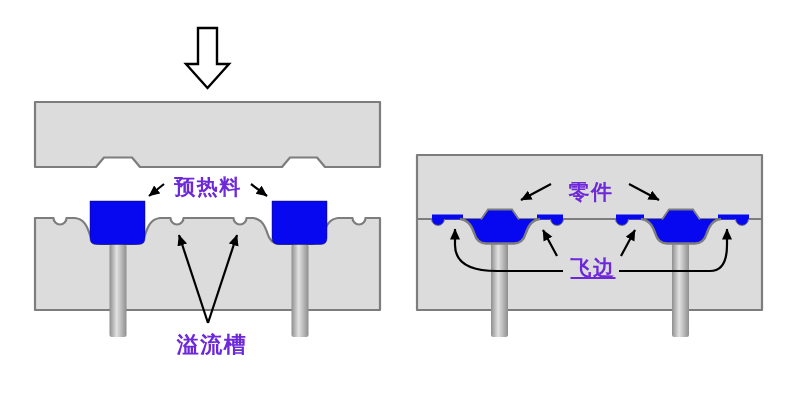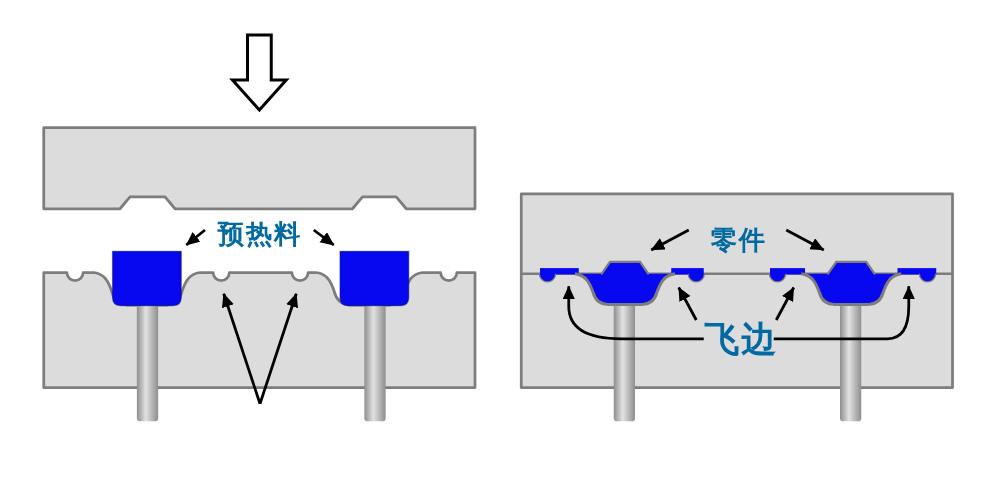--- a/index.html
+++ b/index.html
@@ -23,29 +23,29 @@
   .arrow{fill:none;stroke:var(--arrow-black);stroke-width:2.2;marker-end:url(#ah);}
   .press{fill:var(--press-arrow-fill);stroke:var(--arrow-black);stroke-width:2.4;}
   .ah-path{fill:var(--arrow-black);}
   .s-dark{stop-color:var(--pin-gray-dark);}
   .s-light{stop-color:var(--pin-gray-light);}
 
   .cjk{
     position:absolute;
     transform:translateX(-50%);
     font-weight:bold;
-    color:#0369a1;
+    color:#6d28d9;
     white-space:nowrap;
     letter-spacing:1.5px;
     line-height:1.1;
   }
   .lbl-preheat{left:208px;top:176px;font-size:21px;}
   .lbl-overflow{left:212px;top:333px;font-size:22px;}
   .lbl-part{left:591px;top:181px;font-size:21px;}
-  .lbl-flash{left:593px;top:257px;font-size:28px;}
+  .lbl-flash{left:593px;top:257px;font-size:21px;text-decoration:underline;}
 </style>
 </head>
 <body>
 
 <div class="stage">
 
   <svg width="800" height="400" viewBox="0 0 800 400">
     <defs>
       <marker id="ah" markerUnits="userSpaceOnUse" markerWidth="14" markerHeight="12" refX="10.5" refY="5" orient="auto">
         <path class="ah-path" d="M0,0 L11,5 L0,10 Z"></path>
@@ -113,15 +113,16 @@
     <path class="arrow" d="M 551 184 L 521 200"></path>
     <path class="arrow" d="M 629 184 L 659 200"></path>
 
     <path class="arrow" d="M 563 271 H 497 Q 455 271 455 245 L 455 229"></path>
     <path class="arrow" d="M 619 271 H 710 Q 727 271 727 245 L 727 229"></path>
     <path class="arrow" d="M 557 256 L 543 230"></path>
     <path class="arrow" d="M 621 256 L 635 230"></path>
   </svg>
 
   <div class="cjk lbl-preheat">预热料</div>
+  <div class="cjk lbl-overflow">溢流槽</div>
   <div class="cjk lbl-part">零件</div>
   <div class="cjk lbl-flash">飞边</div>
 </div>
 
 </body></html>

